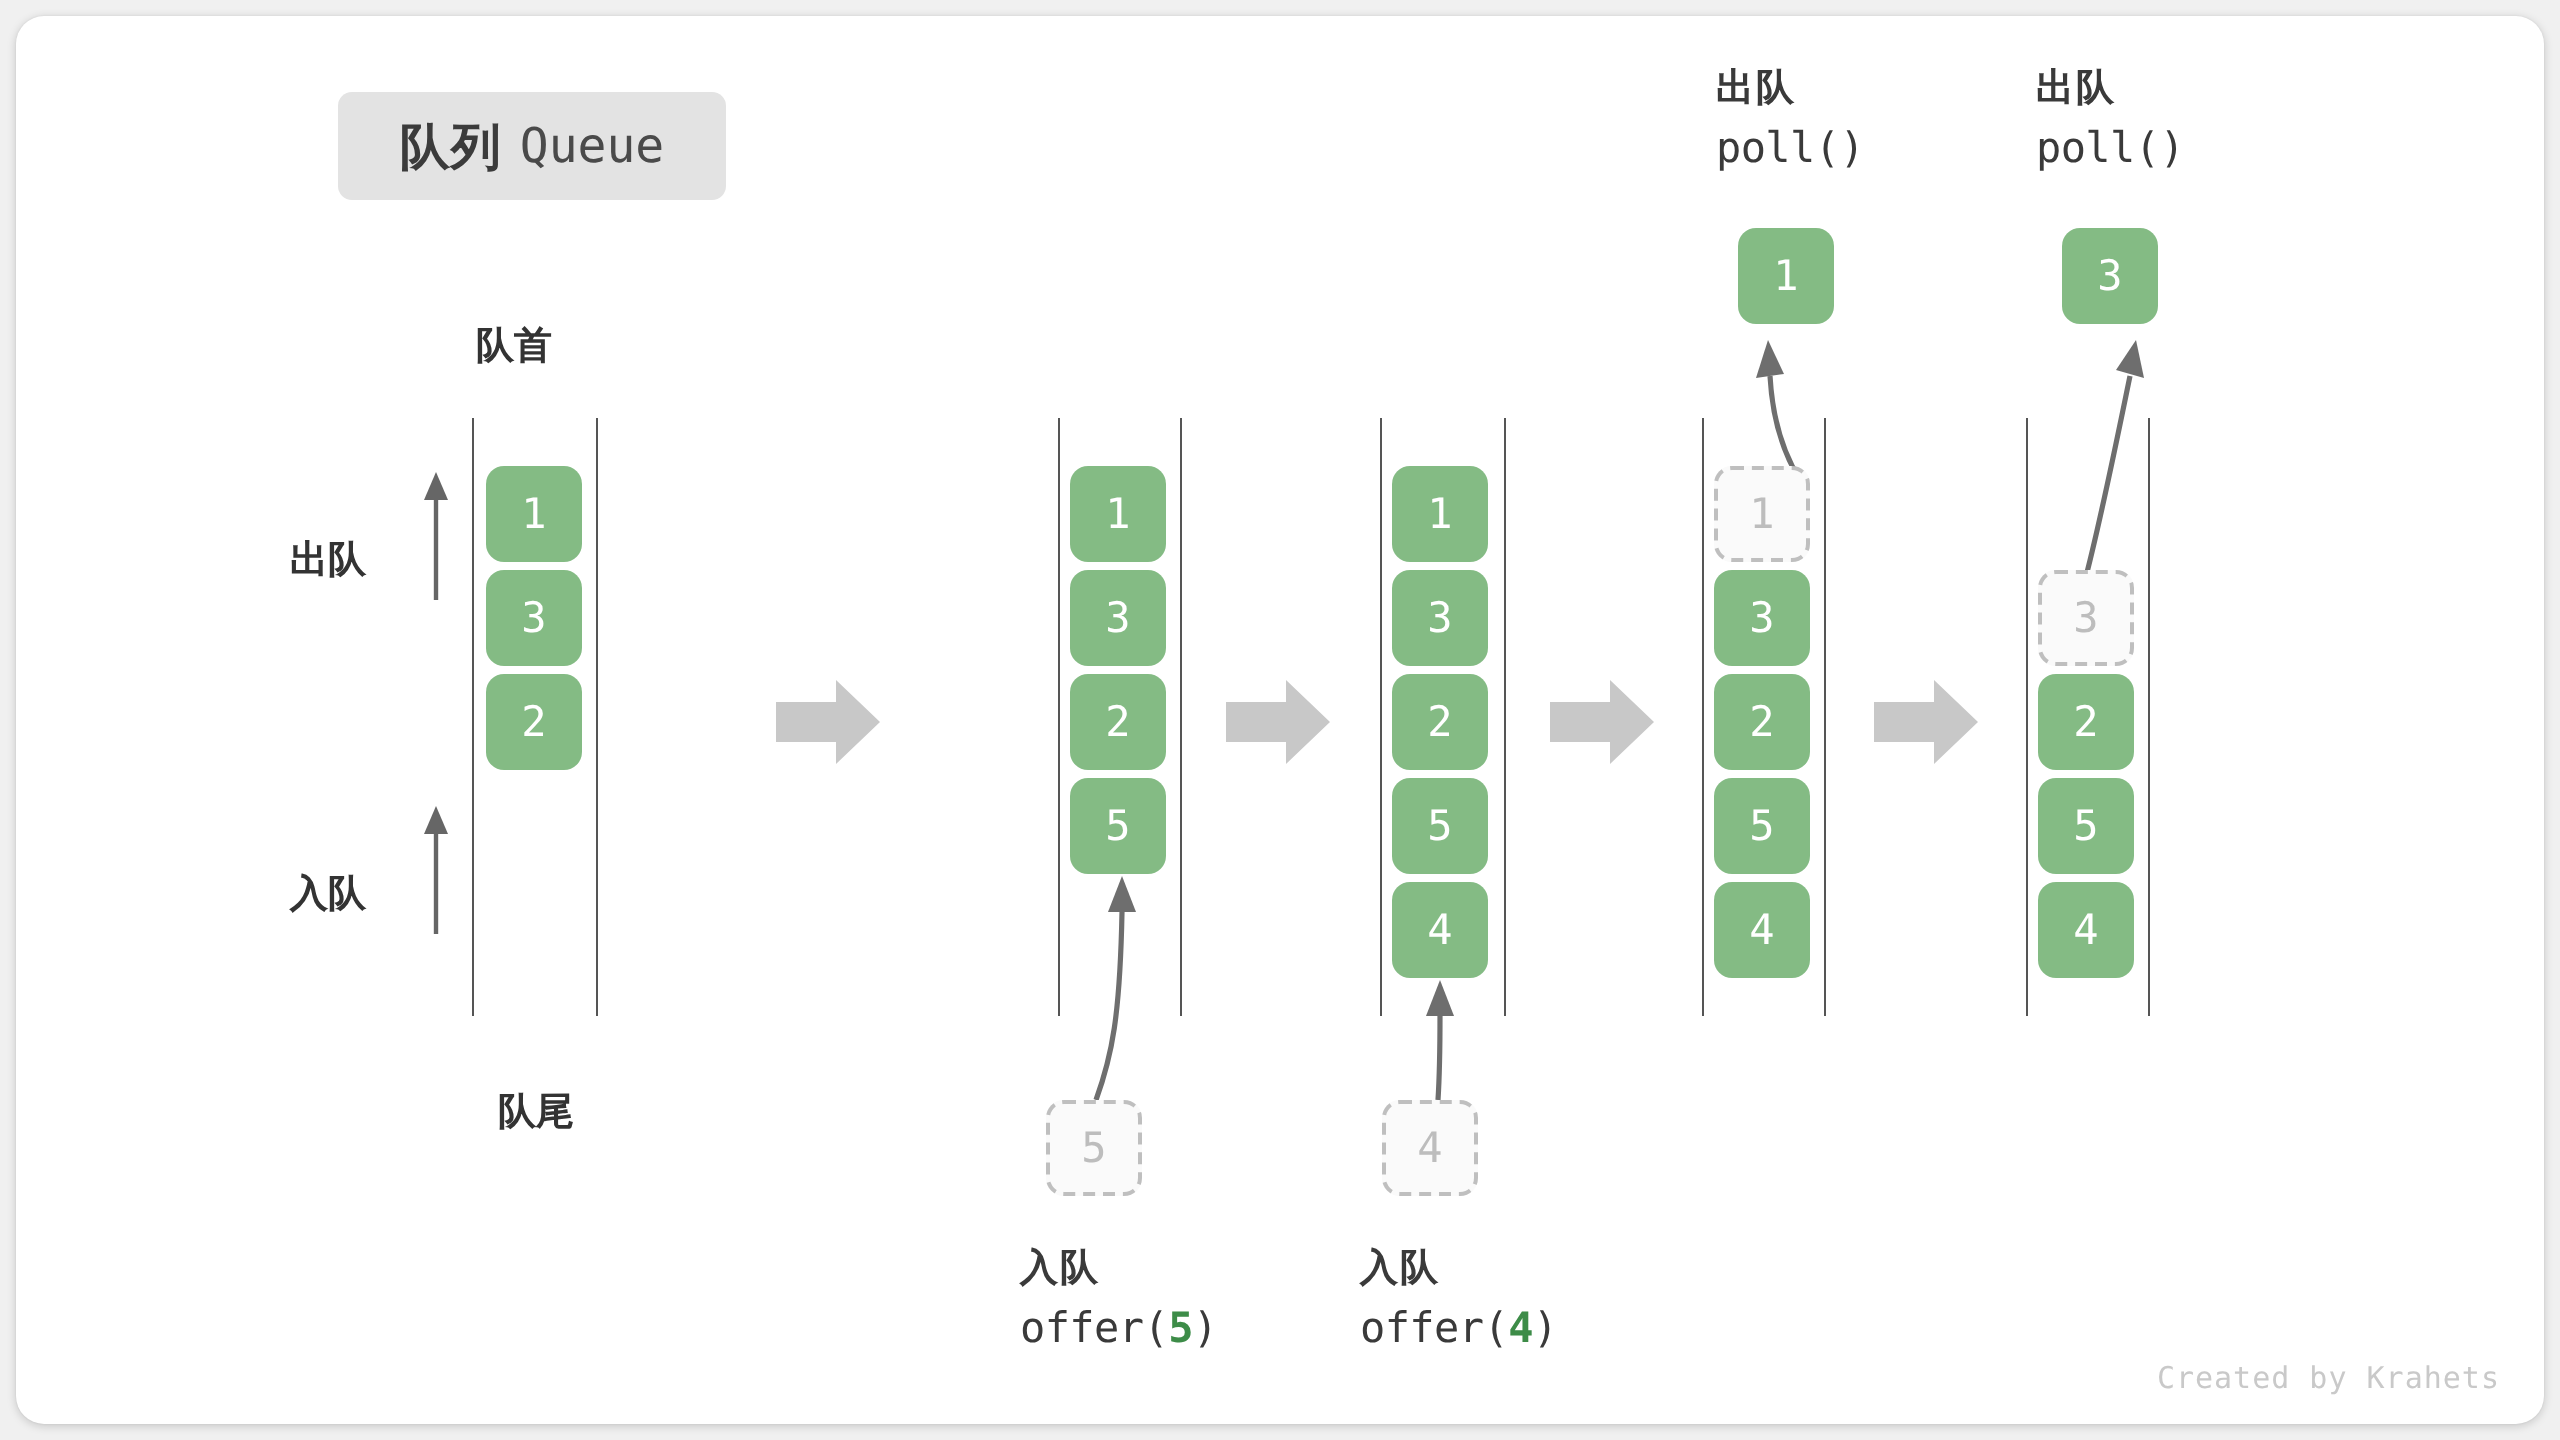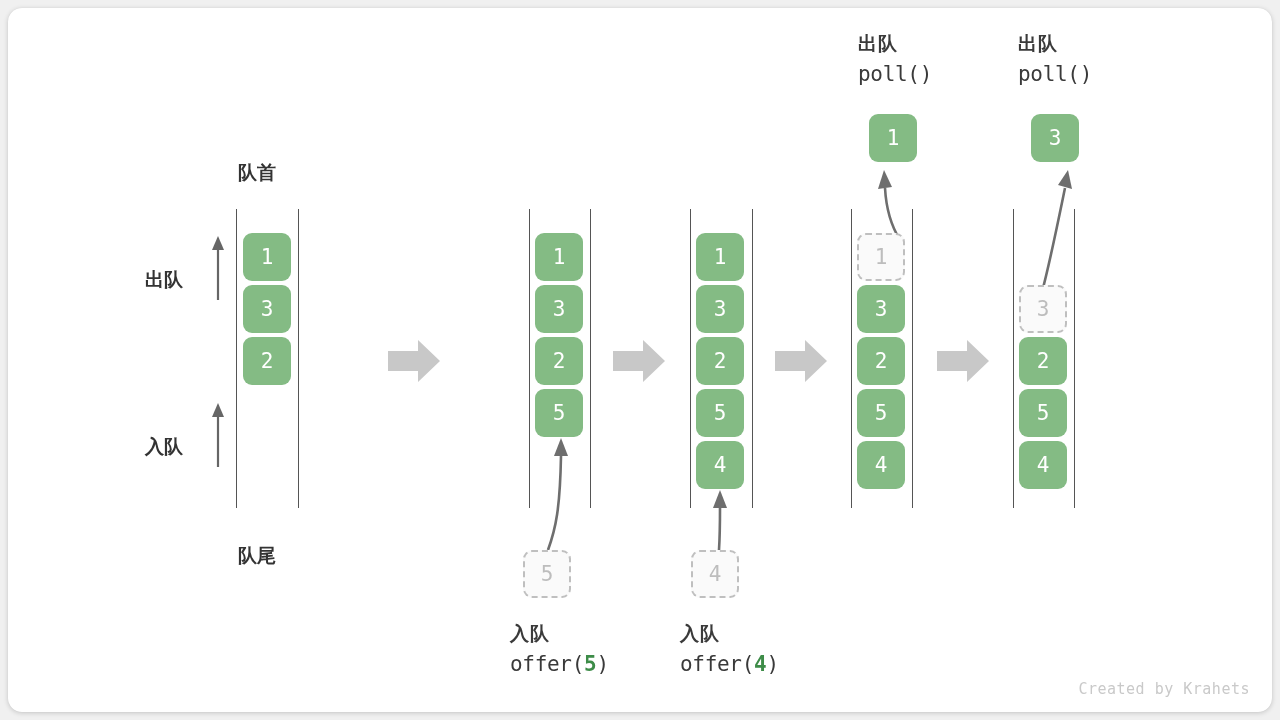--- a/index.html
+++ b/index.html
@@ -106,33 +106,37 @@
   }
 
   svg { display: block; overflow: visible; }
 </style>
 </head>
 <body>
 
 <div id="card">
   <div id="stage">
 
+    <div class="abs" id="title-badge">
+      <span class="cn">队列</span>
+      <span class="en">Queue</span>
+    </div>
 
     <div class="abs" style="left:238px; top:160px; width:60px; text-align:left;">
       <span class="cn-label">队首</span>
     </div>
 
     <div class="abs rail" style="left:236px; top:209px; height:299px;"></div>
     <div class="abs rail" style="left:298px; top:209px; height:299px;"></div>
 
     <div class="abs box filled" style="left:243px; top:233px;">1</div>
     <div class="abs box filled" style="left:243px; top:285px;">3</div>
     <div class="abs box filled" style="left:243px; top:337px;">2</div>
 
-    <div class="abs" style="left:238px; top:543px; width:60px; ">
+    <div class="abs" style="left:238px; top:543px; width:60px; text-align:center;">
       <span class="cn-label">队尾</span>
     </div>
 
     <div class="abs" style="left:145px; top:267px;">
       <span class="cn-label">出队</span>
     </div>
     <div class="abs" style="left:210px; top:234px;">
       <svg width="16" height="66" viewBox="0 0 16 66">
         <line x1="8" y1="66" x2="8" y2="12" stroke="#666" stroke-width="2.2"></line>
         <path d="M8 2 L14 16 L2 16 Z" fill="#666"></path>

